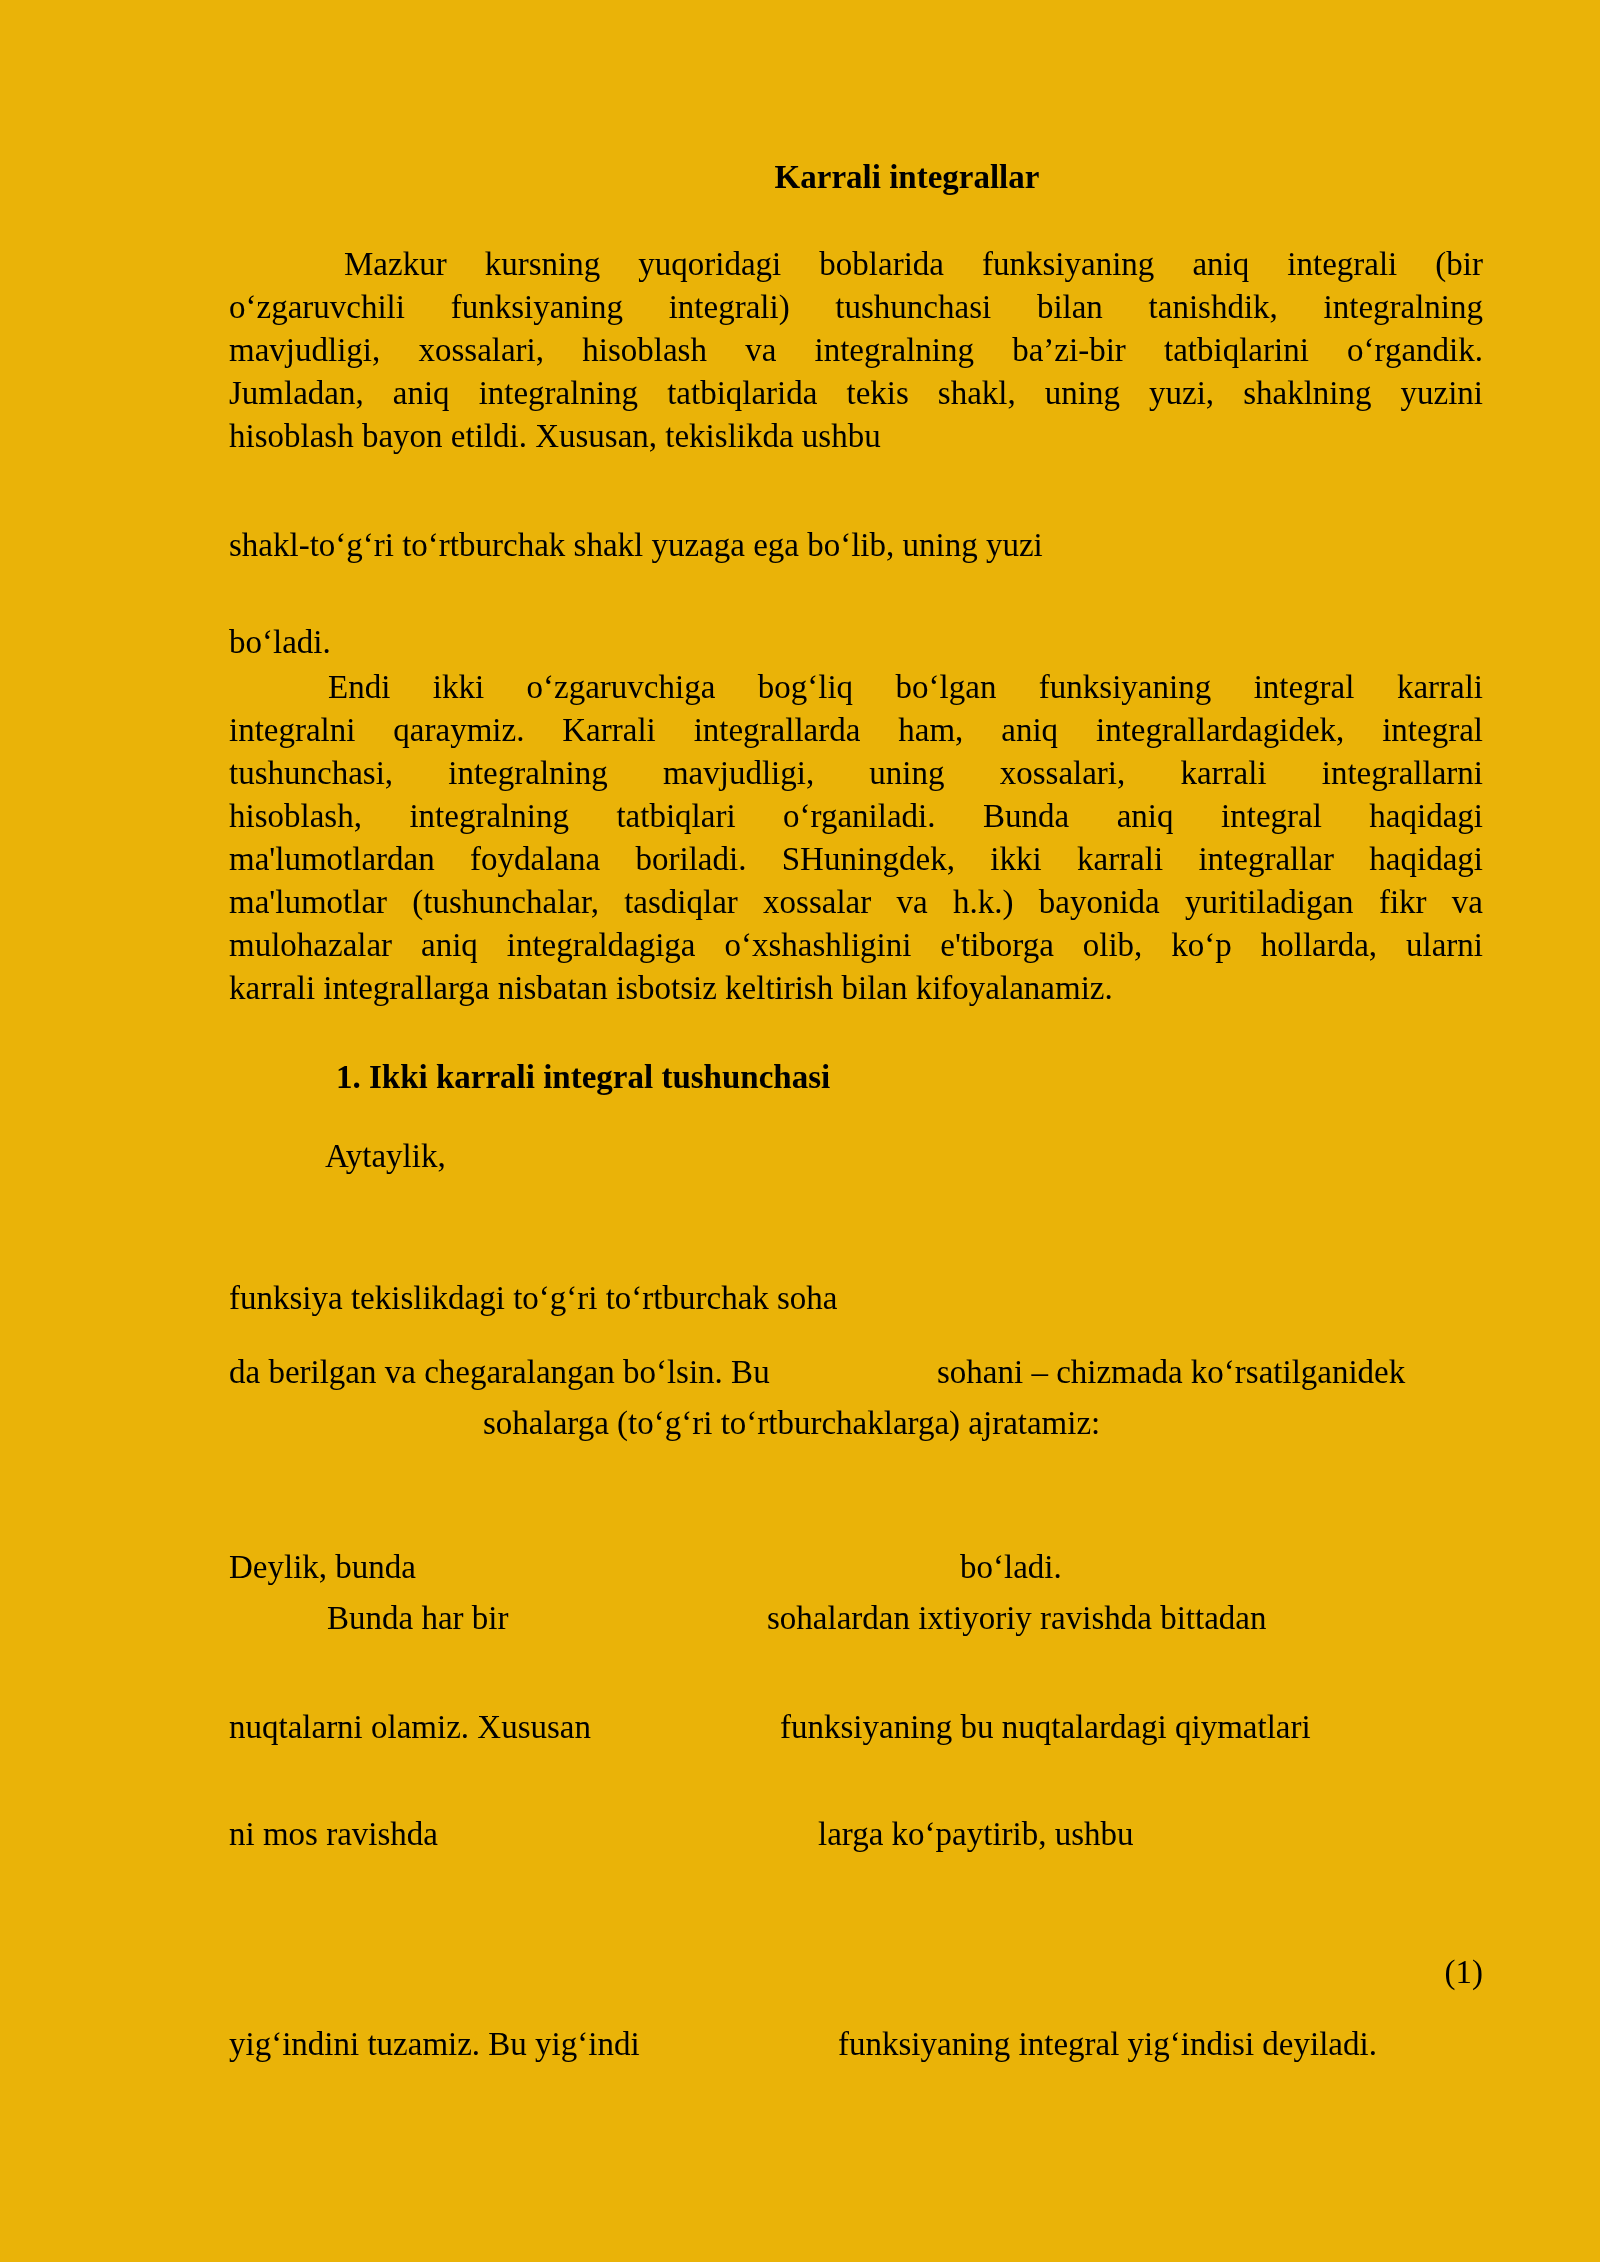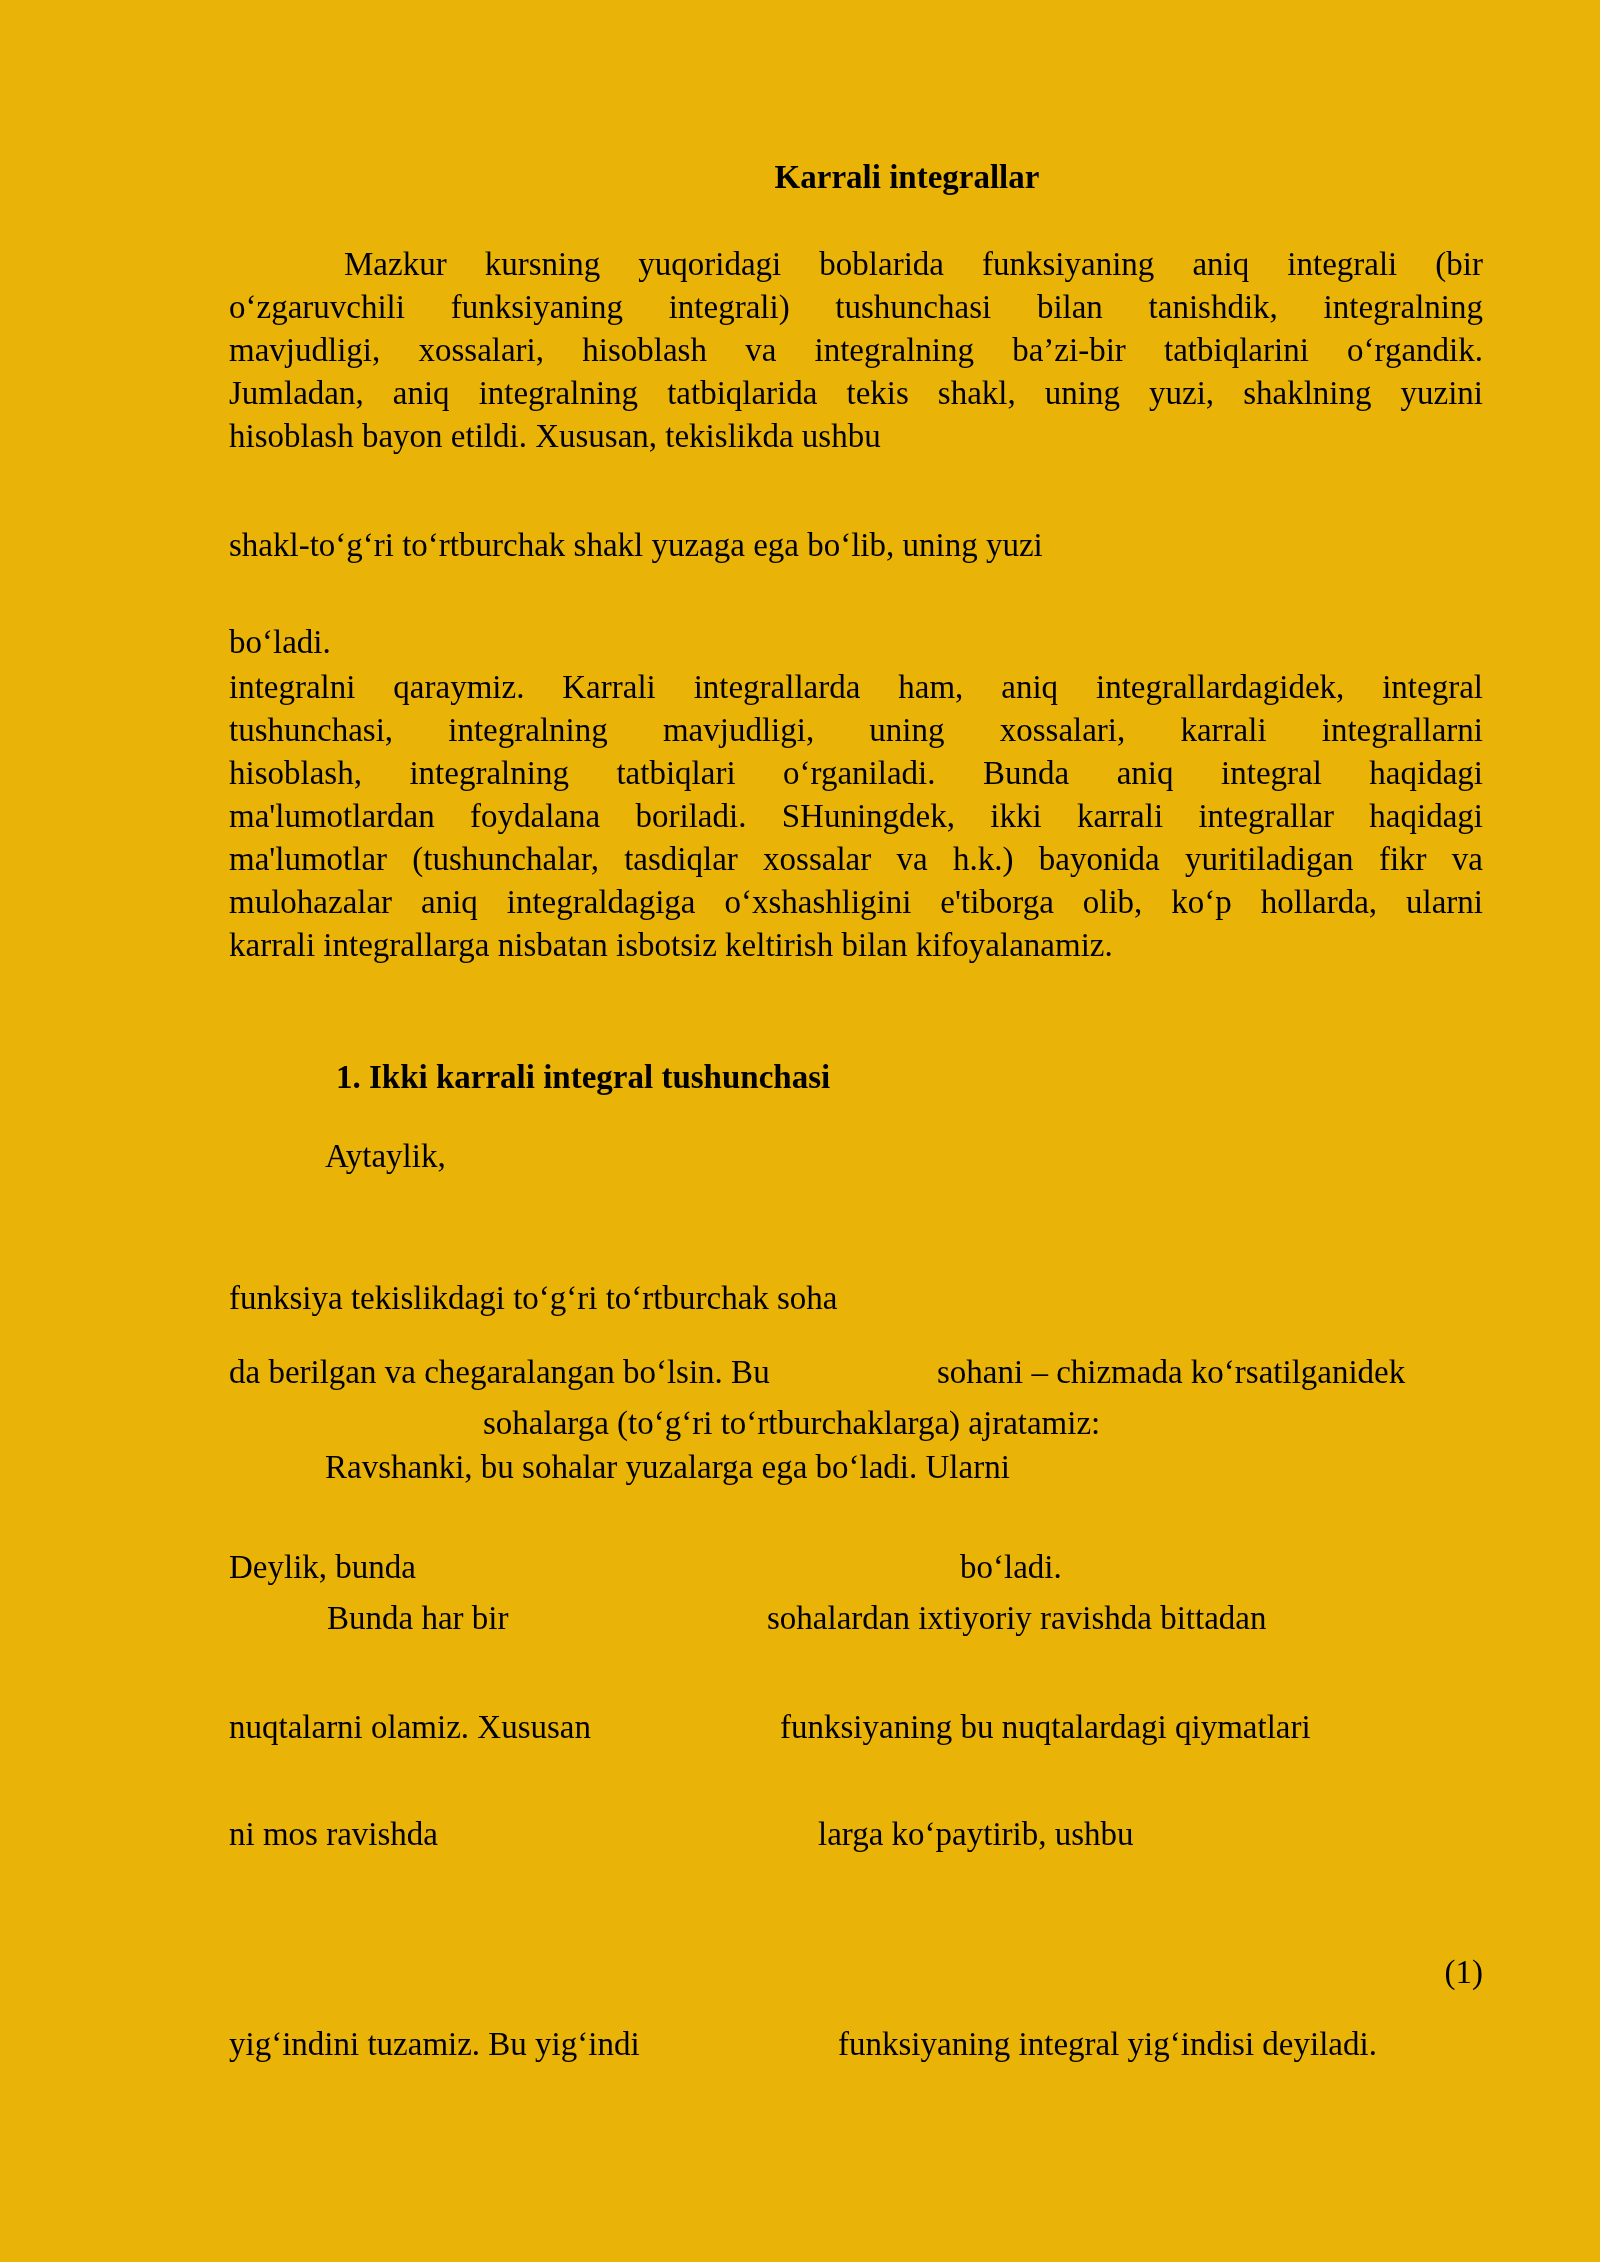--- a/index.html
+++ b/index.html
@@ -54,20 +54,21 @@
     <div class="just">mavjudligi, xossalari, hisoblash va integralning ba’zi-bir tatbiqlarini o‘rgandik.</div>
     <div class="just">Jumladan, aniq integralning tatbiqlarida tekis shakl, uning yuzi, shaklning yuzini</div>
     <div>hisoblash bayon etildi. Xususan, tekislikda ushbu</div>
   </div>
 
   <div class="col nowrap" style="top:524px;">shakl-to‘g‘ri to‘rtburchak shakl yuzaga ega bo‘lib, uning yuzi</div>
 
   <div class="col nowrap" style="top:621px;">bo‘ladi.</div>
 
   <div class="col" style="top:666px;">
+    <div class="just" style="padding-left:99px;">Endi ikki o‘zgaruvchiga bog‘liq bo‘lgan funksiyaning integral karrali</div>
     <div class="just">integralni qaraymiz. Karrali integrallarda ham, aniq integrallardagidek, integral</div>
     <div class="just">tushunchasi, integralning mavjudligi, uning xossalari, karrali integrallarni</div>
     <div class="just">hisoblash, integralning tatbiqlari o‘rganiladi. Bunda aniq integral haqidagi</div>
     <div class="just">ma'lumotlardan foydalana boriladi. SHuningdek, ikki karrali integrallar haqidagi</div>
     <div class="just">ma'lumotlar (tushunchalar, tasdiqlar xossalar va h.k.) bayonida yuritiladigan fikr va</div>
     <div class="just">mulohazalar aniq integraldagiga o‘xshashligini e'tiborga olib, ko‘p hollarda, ularni</div>
     <div>karrali integrallarga nisbatan isbotsiz keltirish bilan kifoyalanamiz.</div>
   </div>
 
   <div class="b nowrap" style="position:absolute; left:336px; top:1056px;">1. Ikki karrali integral tushunchasi</div>
@@ -76,21 +77,20 @@
 
   <div class="col nowrap" style="top:1240px;margin-top:37px;">funksiya tekislikdagi to‘g‘ri to‘rtburchak soha</div>
 
   <div class="col split" style="top:1351px;">
     <span style="left:0;">da berilgan va chegaralangan bo‘lsin. Bu</span>
     <span style="left:708px;">sohani – chizmada ko‘rsatilganidek</span>
   </div>
 
   <div class="nowrap" style="position:absolute; left:483px; top:1402px;">sohalarga (to‘g‘ri to‘rtburchaklarga) ajratamiz:</div>
 
-  <div class="nowrap" style="position:absolute; left:325px; top:1446px;">Ravshanki, bu sohalar yuzalarga ega bo‘ladi. Ularni</div>
 
   <div class="col split" style="top:1546px;">
     <span style="left:0;">Deylik, bunda</span>
     <span style="left:731px;">bo‘ladi.</span>
   </div>
 
   <div class="col split" style="top:1597px;">
     <span style="left:98px;">Bunda har bir</span>
     <span style="left:538px;">sohalardan ixtiyoriy ravishda bittadan</span>
   </div>

